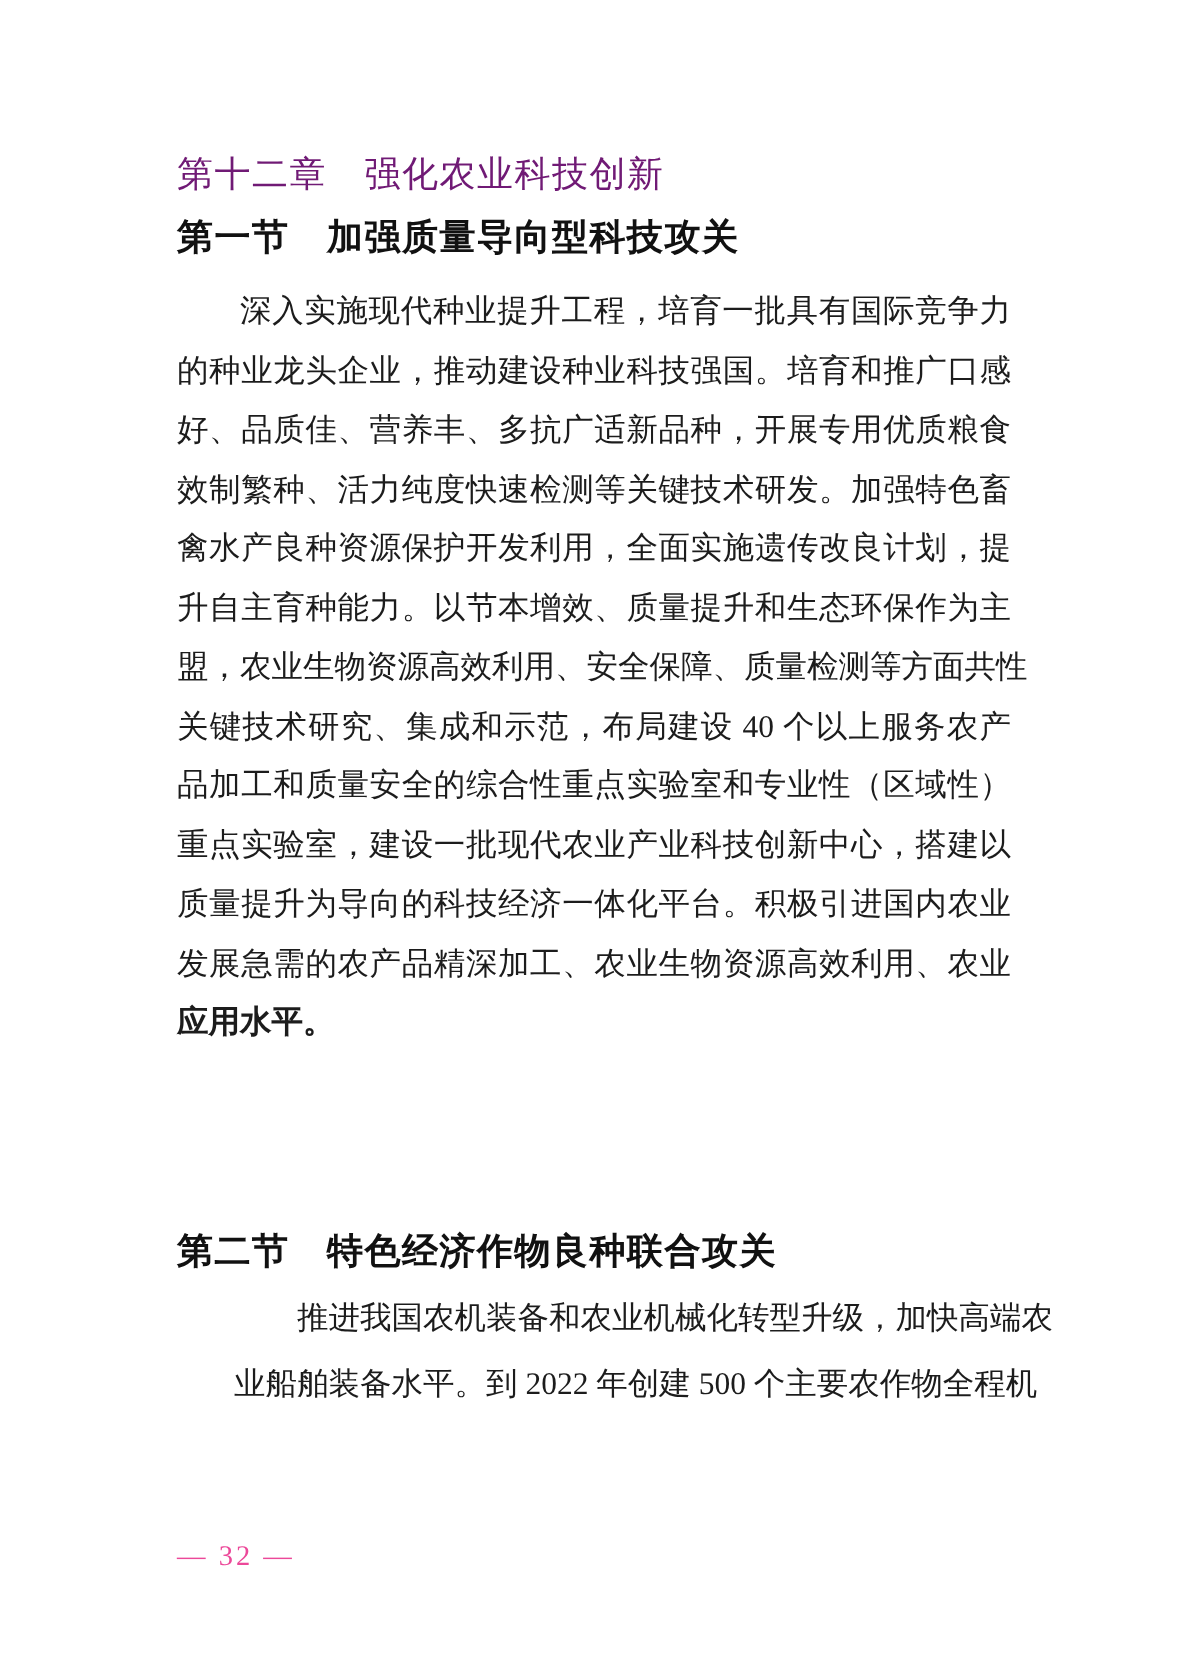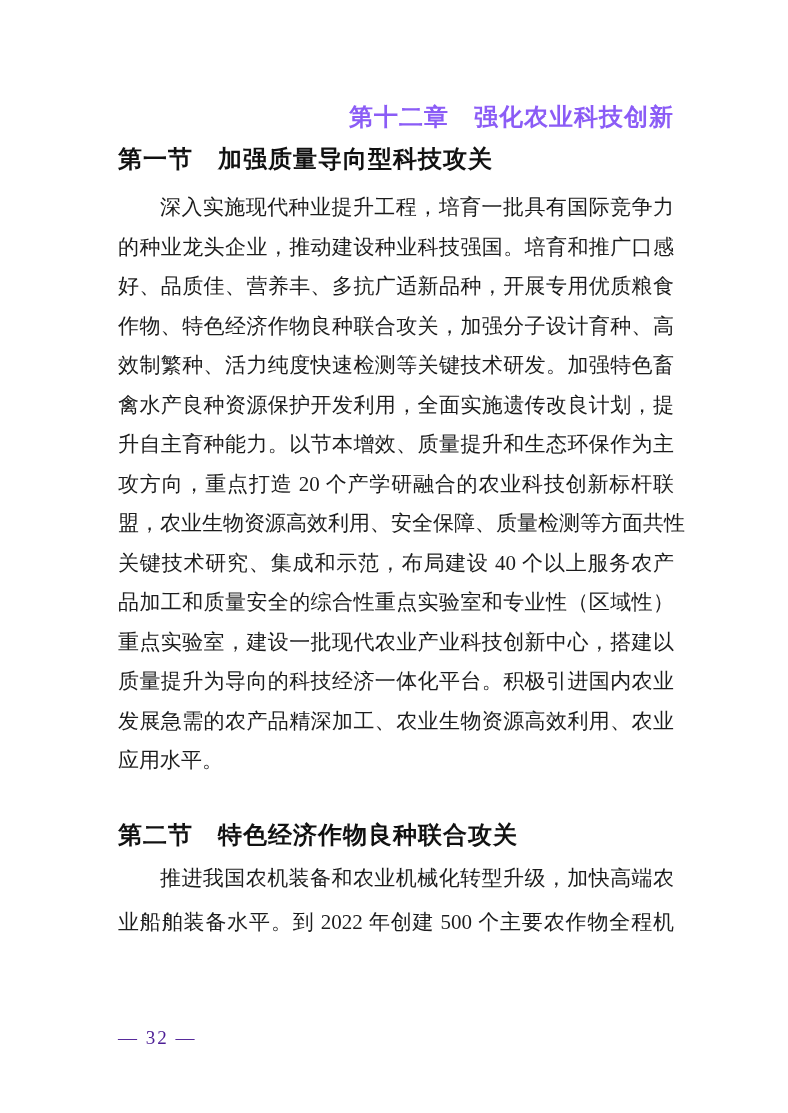--- a/index.html
+++ b/index.html
@@ -16,25 +16,25 @@
     color: #1a1a1a;
     font-family: "Liberation Serif", "DejaVu Serif", serif;
   }
   .chapter-title {
     position: absolute;
     left: 118px;
     width: 556px;
     top: 100px;
     height: 34px;
     line-height: 34px;
-    text-align: right;
+    text-align: left;
     font-family: "Liberation Sans", "DejaVu Sans", sans-serif;
-    font-weight: bold;
+    font-weight: normal;
     font-size: 24px;
-    color: #8b5cf6;
+    color: #701a75;
     letter-spacing: 1px;
     white-space: nowrap;
   }
   .section-heading {
     position: absolute;
     left: 118px;
     width: 556px;
     height: 34px;
     line-height: 34px;
     font-family: "Liberation Serif", "DejaVu Serif", serif;
@@ -55,54 +55,53 @@
   }
   .para-1 { top: 188px; }
   .para-2 { top: 856px; }
   .line {
     text-align: justify;
     text-align-last: justify;
     text-justify: inter-character;
     white-space: nowrap;
   }
   .para-1 .line { height: 39.5px; line-height: 39.5px; }
-  .para-2 .line { height: 44px;  line-height: 44px; }
+  .para-2 .line { height: 44px;  line-height: 44px; margin-left: 38px; }
   .line-first { text-indent: 2em; }
   .para-flush-last .line-last {
     text-align-last: left;
+    font-weight: bold;
   }
   .page-footer {
     position: absolute;
     left: 118px;
     top: 1026px;
     height: 24px;
     line-height: 24px;
     font-size: 19px;
-    color: #4c1d95;
+    color: #ec4899;
     letter-spacing: 2px;
   }
 </style>
 </head>
 <body>
 
 <div class="page">
 
   <div class="chapter-title">第十二章　强化农业科技创新</div>
 
   <div class="section-heading heading-1">第一节　加强质量导向型科技攻关</div>
 
   <div class="para para-1 para-flush-last">
       <div class="line line-first">深入实施现代种业提升工程，培育一批具有国际竞争力</div>
       <div class="line">的种业龙头企业，推动建设种业科技强国。培育和推广口感</div>
       <div class="line">好、品质佳、营养丰、多抗广适新品种，开展专用优质粮食</div>
-      <div class="line">作物、特色经济作物良种联合攻关，加强分子设计育种、高</div>
       <div class="line">效制繁种、活力纯度快速检测等关键技术研发。加强特色畜</div>
       <div class="line">禽水产良种资源保护开发利用，全面实施遗传改良计划，提</div>
       <div class="line">升自主育种能力。以节本增效、质量提升和生态环保作为主</div>
-      <div class="line">攻方向，重点打造 20 个产学研融合的农业科技创新标杆联</div>
       <div class="line">盟，农业生物资源高效利用、安全保障、质量检测等方面共性</div>
       <div class="line">关键技术研究、集成和示范，布局建设 40 个以上服务农产</div>
       <div class="line">品加工和质量安全的综合性重点实验室和专业性（区域性）</div>
       <div class="line">重点实验室，建设一批现代农业产业科技创新中心，搭建以</div>
       <div class="line">质量提升为导向的科技经济一体化平台。积极引进国内农业</div>
       <div class="line">发展急需的农产品精深加工、农业生物资源高效利用、农业</div>
       <div class="line line-last">应用水平。</div>
     </div>
 
   <div class="section-heading heading-2">第二节　特色经济作物良种联合攻关</div>

